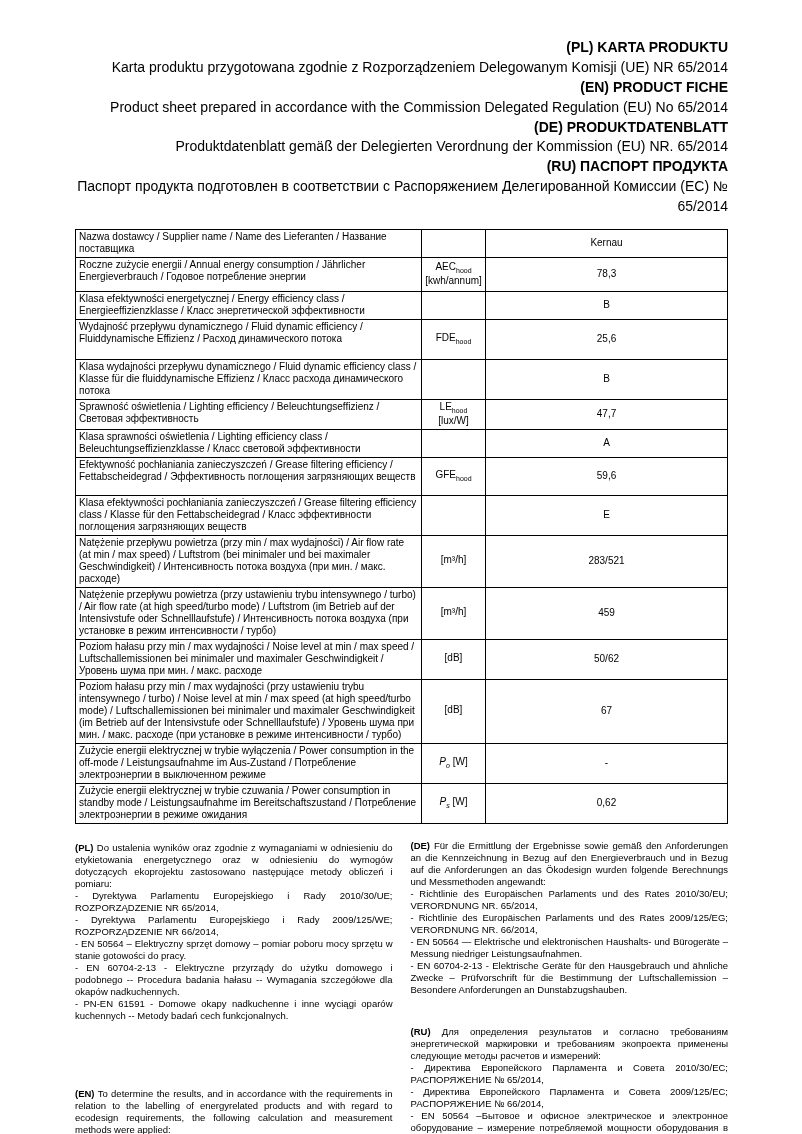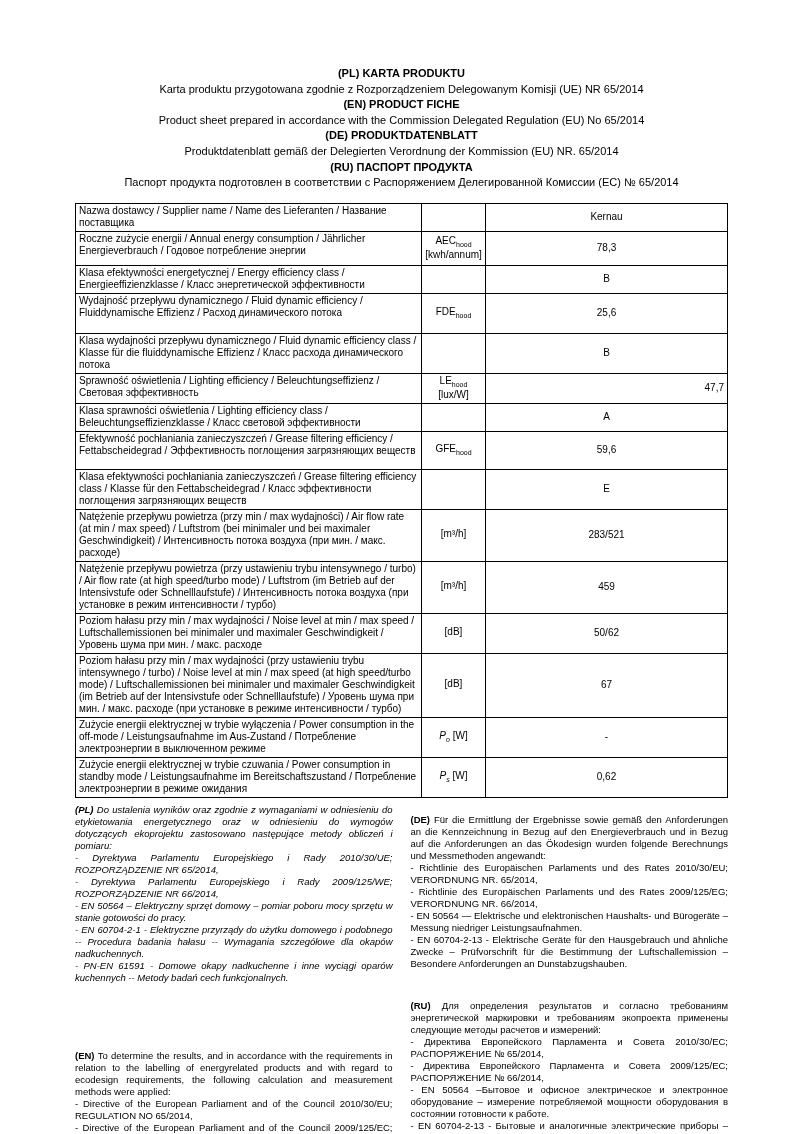--- a/index.html
+++ b/index.html
@@ -6,62 +6,62 @@
   .page {
     width: 802px;
     min-height: 1134px;
     box-sizing: border-box;
     padding: 38px 74px 30px 75px;
     background: #ffffff;
     color: #000000;
     font-family: "Liberation Sans", "DejaVu Sans", sans-serif;
   }
   
-  .doc-header { text-align: center; font-size: 11px; line-height: 1.42; margin-top: 28px; }
+  .doc-header { text-align: right; font-size: 14px; line-height: 1.42; }
   .h-title { font-weight: bold; }
   .h-sub { font-weight: normal; }
 
   
   table.fiche {
     border-collapse: collapse;
     width: 100%;
     margin-top: 12px;
     font-size: 10px;
     table-layout: fixed;
   }
   table.fiche td {
     border: 1px solid #000;
     padding: 1px 3px 2px 3px;
     line-height: 1.2;
     word-wrap: break-word;
   }
   td.c-label { width: 339px; vertical-align: top; text-align: left; }
   td.c-sym   { width: 57px;  vertical-align: middle; text-align: center; }
   td.c-val   { vertical-align: middle; text-align: center; }
-  td.val-left { text-align: right; padding-left: 2px; margin-top: 20px; }
+  td.val-left { text-align: center; padding-left: 2px; margin-top: 20px; }
   .su2 { display: block; white-space: nowrap; }
   sub.ss { font-size: 7px; }
   .sym-it .sb, .sym-it .ss { font-style: italic; }
   tr.rh30 td { height: 30px; }
   tr.rh36 td { height: 36px; }
   tr.rh34 td { height: 34px; }
 
   
   .methods {
     display: grid;
     grid-template-columns: 1fr 1fr;
     column-gap: 18px;
     margin-top: 6px;
     font-size: 9.5px;
     line-height: 1.26;
     text-align: justify;
   }
   .mblock p { margin: 0; }
   .mitem { margin: 0; }
-  .m-pl { margin-top: 0; font-style: italic; }
+  .m-pl { margin-top: 12px; }
   .m-en { margin-top: 66px; }
   .m-de { margin-top: 10px; }
   .m-ru { margin-top: 30px; }
 </style>
 </head>
 <body>
 
 <div class="page">
 
   <div class="doc-header">
@@ -156,21 +156,21 @@
   </table>
 
   <div class="methods">
 
     <div class="mcol">
       <div class="mblock m-pl">
         <p><b>(PL)</b> <span>Do ustalenia wyników oraz zgodnie z wymaganiami w odniesieniu do etykietowania energetycznego oraz w odniesieniu do wymogów dotyczących ekoprojektu zastosowano następujące metody obliczeń i pomiaru:</span></p>
         <div class="mitem">- Dyrektywa Parlamentu Europejskiego i Rady 2010/30/UE; ROZPORZĄDZENIE NR 65/2014,</div>
         <div class="mitem">- Dyrektywa Parlamentu Europejskiego i Rady 2009/125/WE; ROZPORZĄDZENIE NR 66/2014,</div>
         <div class="mitem">- EN 50564 – Elektryczny sprzęt domowy – pomiar poboru mocy sprzętu w stanie gotowości do pracy.</div>
-        <div class="mitem">- EN 60704-2-1 - Elektryczne przyrządy do użytku domowego i podobnego -- Procedura badania hałasu -- Wymagania szczegółowe dla okapów nadkuchennych.</div>
+        <div class="mitem">- EN 60704-2-13 - Elektryczne przyrządy do użytku domowego i podobnego -- Procedura badania hałasu -- Wymagania szczegółowe dla okapów nadkuchennych.</div>
         <div class="mitem">- PN-EN 61591 - Domowe okapy nadkuchenne i inne wyciągi oparów kuchennych -- Metody badań cech funkcjonalnych.</div>
       </div>
       <div class="mblock m-en">
         <p><b>(EN)</b> <span>To determine the results, and in accordance with the requirements in relation to the labelling of energyrelated products and with regard to ecodesign requirements, the following calculation and measurement methods were applied:</span></p>
         <div class="mitem">- Directive of the European Parliament and of the Council 2010/30/EU; REGULATION NO 65/2014,</div>
         <div class="mitem">- Directive of the European Parliament and of the Council 2009/125/EC; REGULATION NO 66/2014,</div>
 
       </div>
     </div>
 

